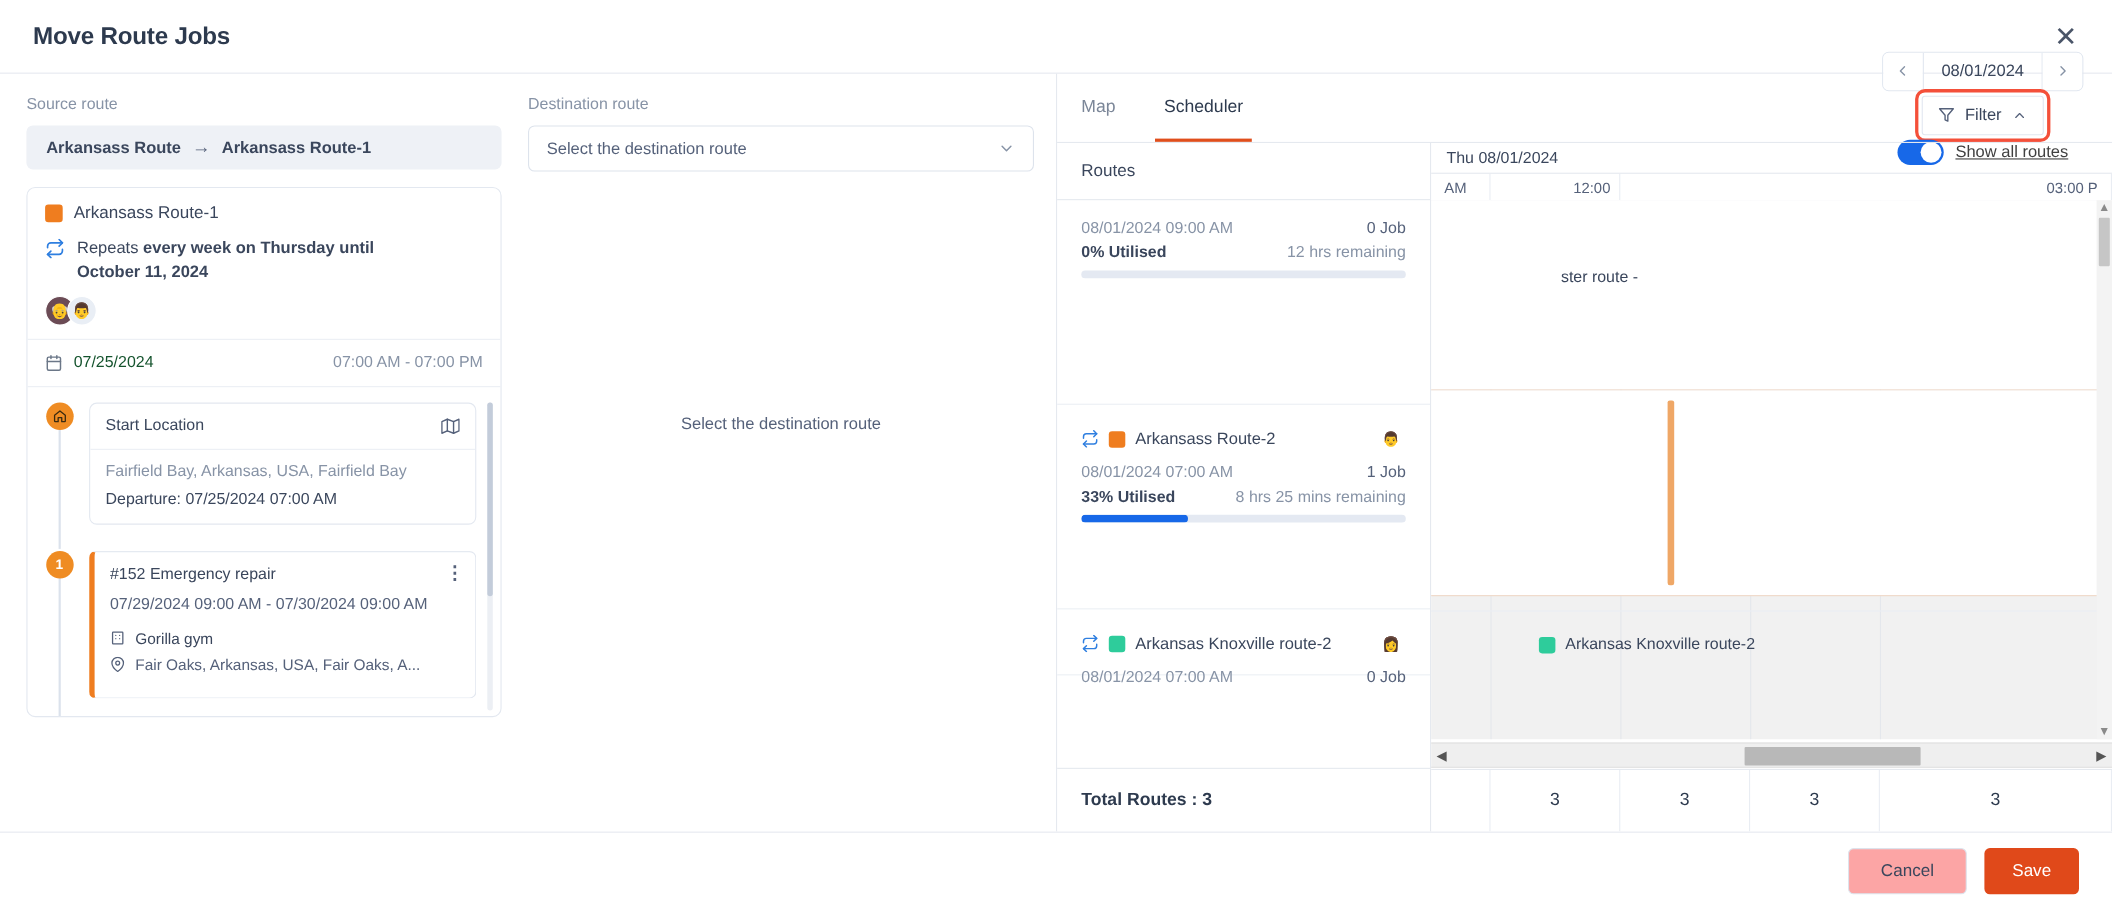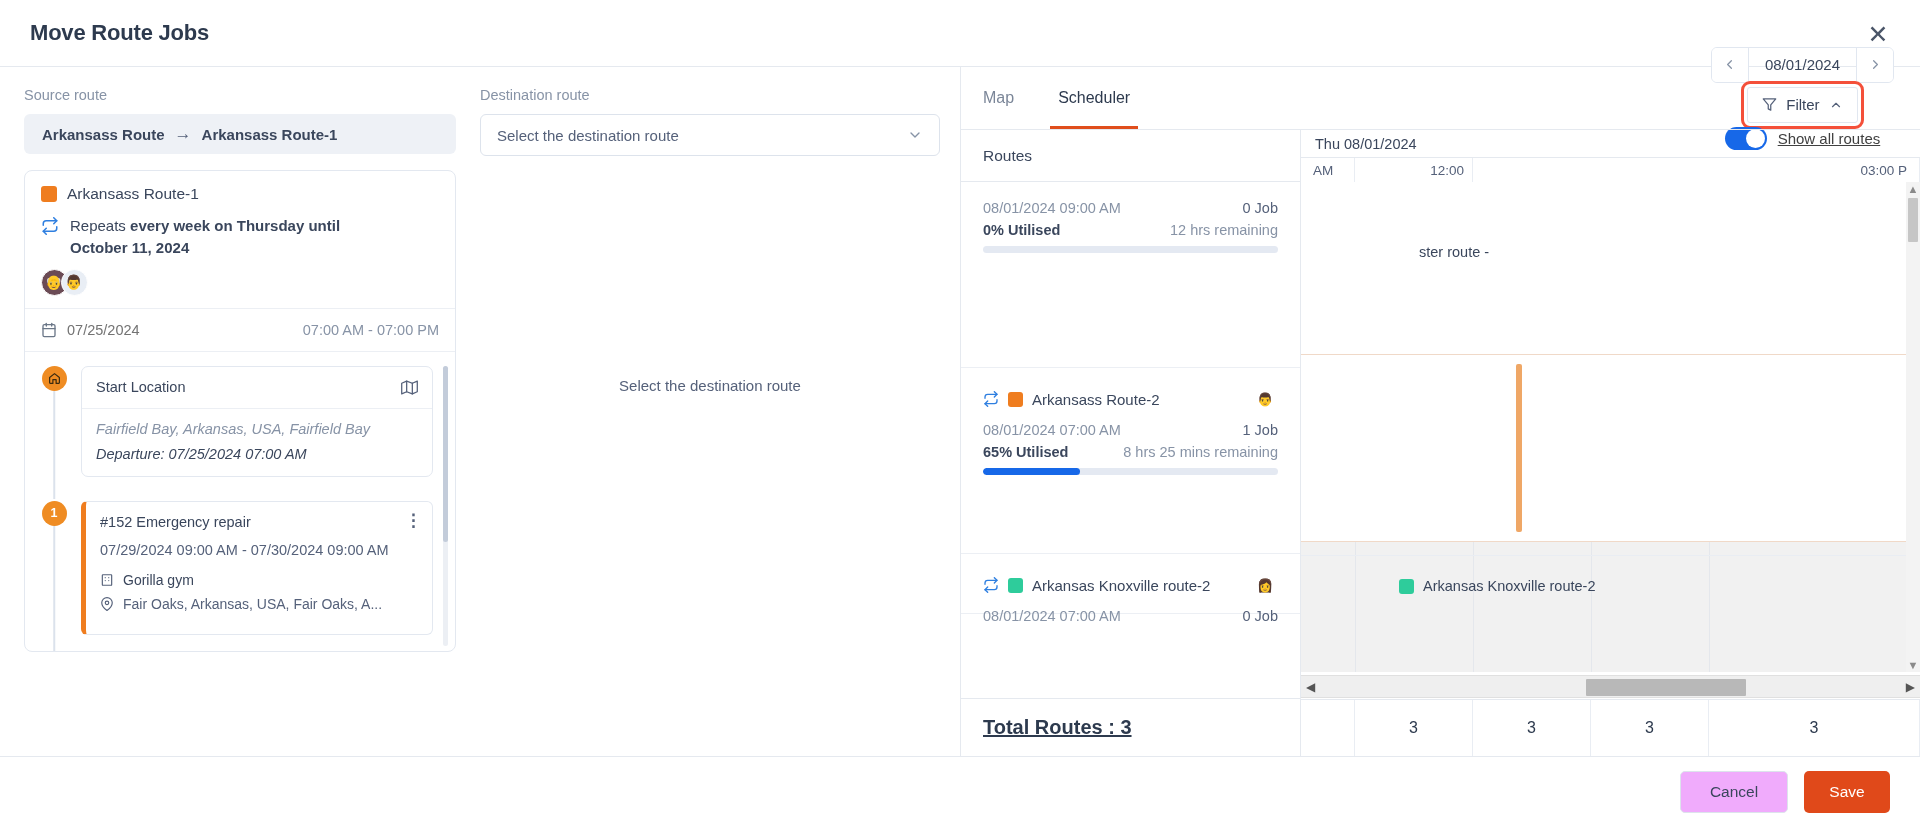--- a/index.html
+++ b/index.html
@@ -80,21 +80,21 @@
   }
   .av:nth-child(2){ margin-left:-7px; }
   .av1 { background:#6b4b55; }
   .av2 { background:#e9eef5; }
 
   .rc-date-row {
     border-top:1px solid #eceff4;
     padding:13px 16px; display:flex; align-items:center; justify-content:space-between;
     font-size:14.5px;
   }
-  .rc-date-left { display:flex; align-items:center; gap:10px; color:#737373; }
+  .rc-date-left { display:flex; align-items:center; gap:10px; color:#14532d; }
   .rc-date-right { color:#8793a6; }
 
   
   .timeline-wrap {
     border-top:1px solid #eceff4; position:relative;
     height:300px; overflow:hidden; padding:14px 22px 0 14px;
   }
   .tl-row { display:flex; gap:12px; position:relative; }
   .tl-rail {
     width:30px; flex:0 0 30px; display:flex; flex-direction:column; align-items:center;
@@ -110,21 +110,21 @@
     background:#dbe2ec; transform:translateX(-50%);
   }
   .tl-card {
     flex:1; border:1px solid #e3e8f0; border-radius:7px; background:#fff; overflow:hidden;
   }
   .tl-card-head {
     display:flex; align-items:center; justify-content:space-between;
     padding:12px 14px; border-bottom:1px solid #eceff4;
     font-size:14.5px; color:#3a465c;
   }
-  .tl-card-body { padding:12px 14px 14px 14px;font-style:italic; }
+  .tl-card-body { padding:12px 14px 14px 14px; }
   .tl-addr { font-size:14.5px; color:#8793a6; margin-bottom:9px; }
   .tl-dep  { font-size:14.5px; color:#3a465c; }
 
   .job-card {
     flex:1; border:1px solid #e3e8f0; border-left:5px solid #ef7d1f;
     border-radius:6px; background:#fff; padding:12px 14px 14px 14px; position:relative;
   }
   .job-title { font-size:14.5px; color:#3a465c; margin-bottom:10px; padding-right:26px; }
   .job-kebab {
     position:absolute; right:10px; top:10px; cursor:pointer;
@@ -200,21 +200,21 @@
   .ri-avatar { width:26px; height:26px; border-radius:50%; overflow:hidden; display:flex; align-items:center; justify-content:center; font-size:13px; }
   .ri-line { display:flex; justify-content:space-between; font-size:14.5px; margin-bottom:6px; }
   .ri-date { color:#8793a6; }
   .ri-jobs { color:#55617a; }
   .ri-util { color:#3a465c; font-weight:bold; }
   .ri-rem  { color:#8793a6; }
   .bar { height:7px; border-radius:4px; background:#e4e9f2; margin-top:8px; overflow:hidden; }
   .bar > i { display:block; height:7px; border-radius:4px; background:#1768e8; }
   .routes-footer {
     height:58px; border-top:1px solid #e5e9ef; display:flex; align-items:center;
-    padding:0 22px; font-size:20px; font-weight:bold; color:#2d3a4e;text-decoration:underline;
+    padding:0 22px; font-size:16px; font-weight:bold; color:#2d3a4e;
   }
 
   .grid-col { flex:1; position:relative; overflow:hidden; }
   .grid-head { border-bottom:1px solid #e5e9ef; }
   .gh-day {
     height:28px; display:flex; align-items:center; padding-left:14px;
     font-size:14.5px; color:#3a465c; border-bottom:1px solid #e5e9ef;
   }
   .gh-times { height:24px; display:flex; font-size:13.5px; color:#55617a; }
   .gh-times .cell { border-right:1px solid #e9edf3; display:flex; align-items:center; justify-content:flex-end; padding-right:8px; }
@@ -247,21 +247,21 @@
     font-size:16px; color:#2d3a4e;
   }
 
   
   .modal-footer {
     position:absolute; left:0; bottom:0; width:1920px; height:71px;
     border-top:1px solid #e5e9ef; background:#fff;
     display:flex; align-items:center; justify-content:flex-end; gap:16px; padding-right:30px;
   }
   .ft-cancel {
-    height:42px; width:108px; border:1px solid #dde3ec; border-radius:5px; background:#f0abfc;
+    height:42px; width:108px; border:1px solid #dde3ec; border-radius:5px; background:#fca5a5;
     font-size:15.5px; color:#3a465c; cursor:pointer; font-family:inherit;
   }
   .ft-save {
     height:42px; width:86px; border:none; border-radius:5px; background:#e0491a; color:#fff;
     font-size:15.5px; cursor:pointer; font-family:inherit;
   }
   svg { display:block; }
 </style>
 </head>
 <body>
@@ -478,21 +478,21 @@
                 </span>
                 <span class="ri-sw" id="rsw1" style="background: rgb(239, 125, 31);"></span>
                 <span class="ri-name">Arkansass Route-2</span>
                 <span class="ri-avatar" id="rav1">👨</span>
               </div>
               <div class="ri-line">
                 <span class="ri-date">08/01/2024 07:00 AM</span>
                 <span class="ri-jobs">1 Job</span>
               </div>
               <div class="ri-line">
-                <span class="ri-util">65% Utilised</span>
+                <span class="ri-util">33% Utilised</span>
                 <span class="ri-rem">8 hrs 25 mins remaining</span>
               </div>
               <div class="bar">
                   <i id="bar1" style="width: 33%;"></i>
                 </div>
             </div>
 
             <div class="route-item" style="height:60px;">
               <div class="ri-title-row">
                 <span class="ri-repeat">

